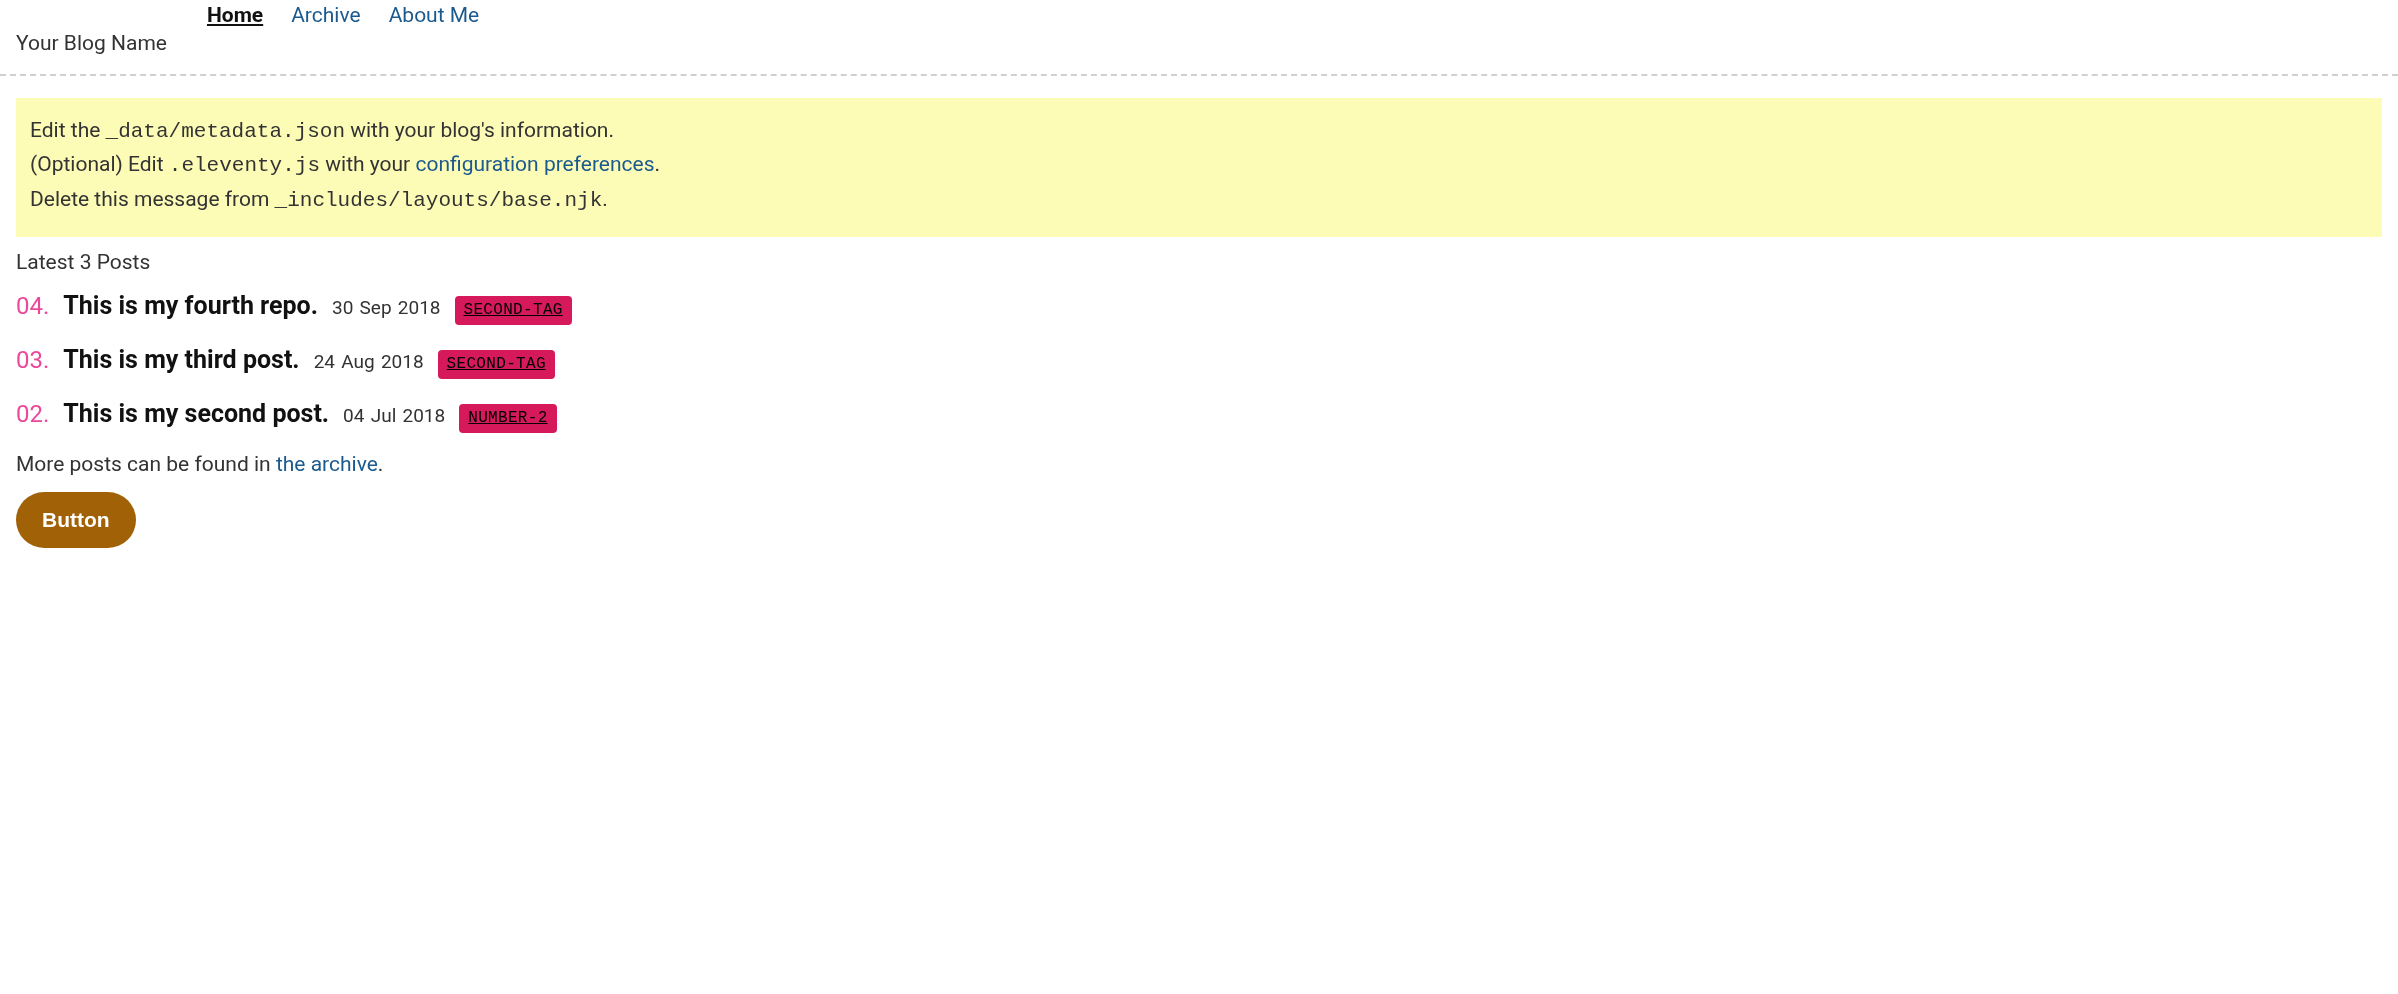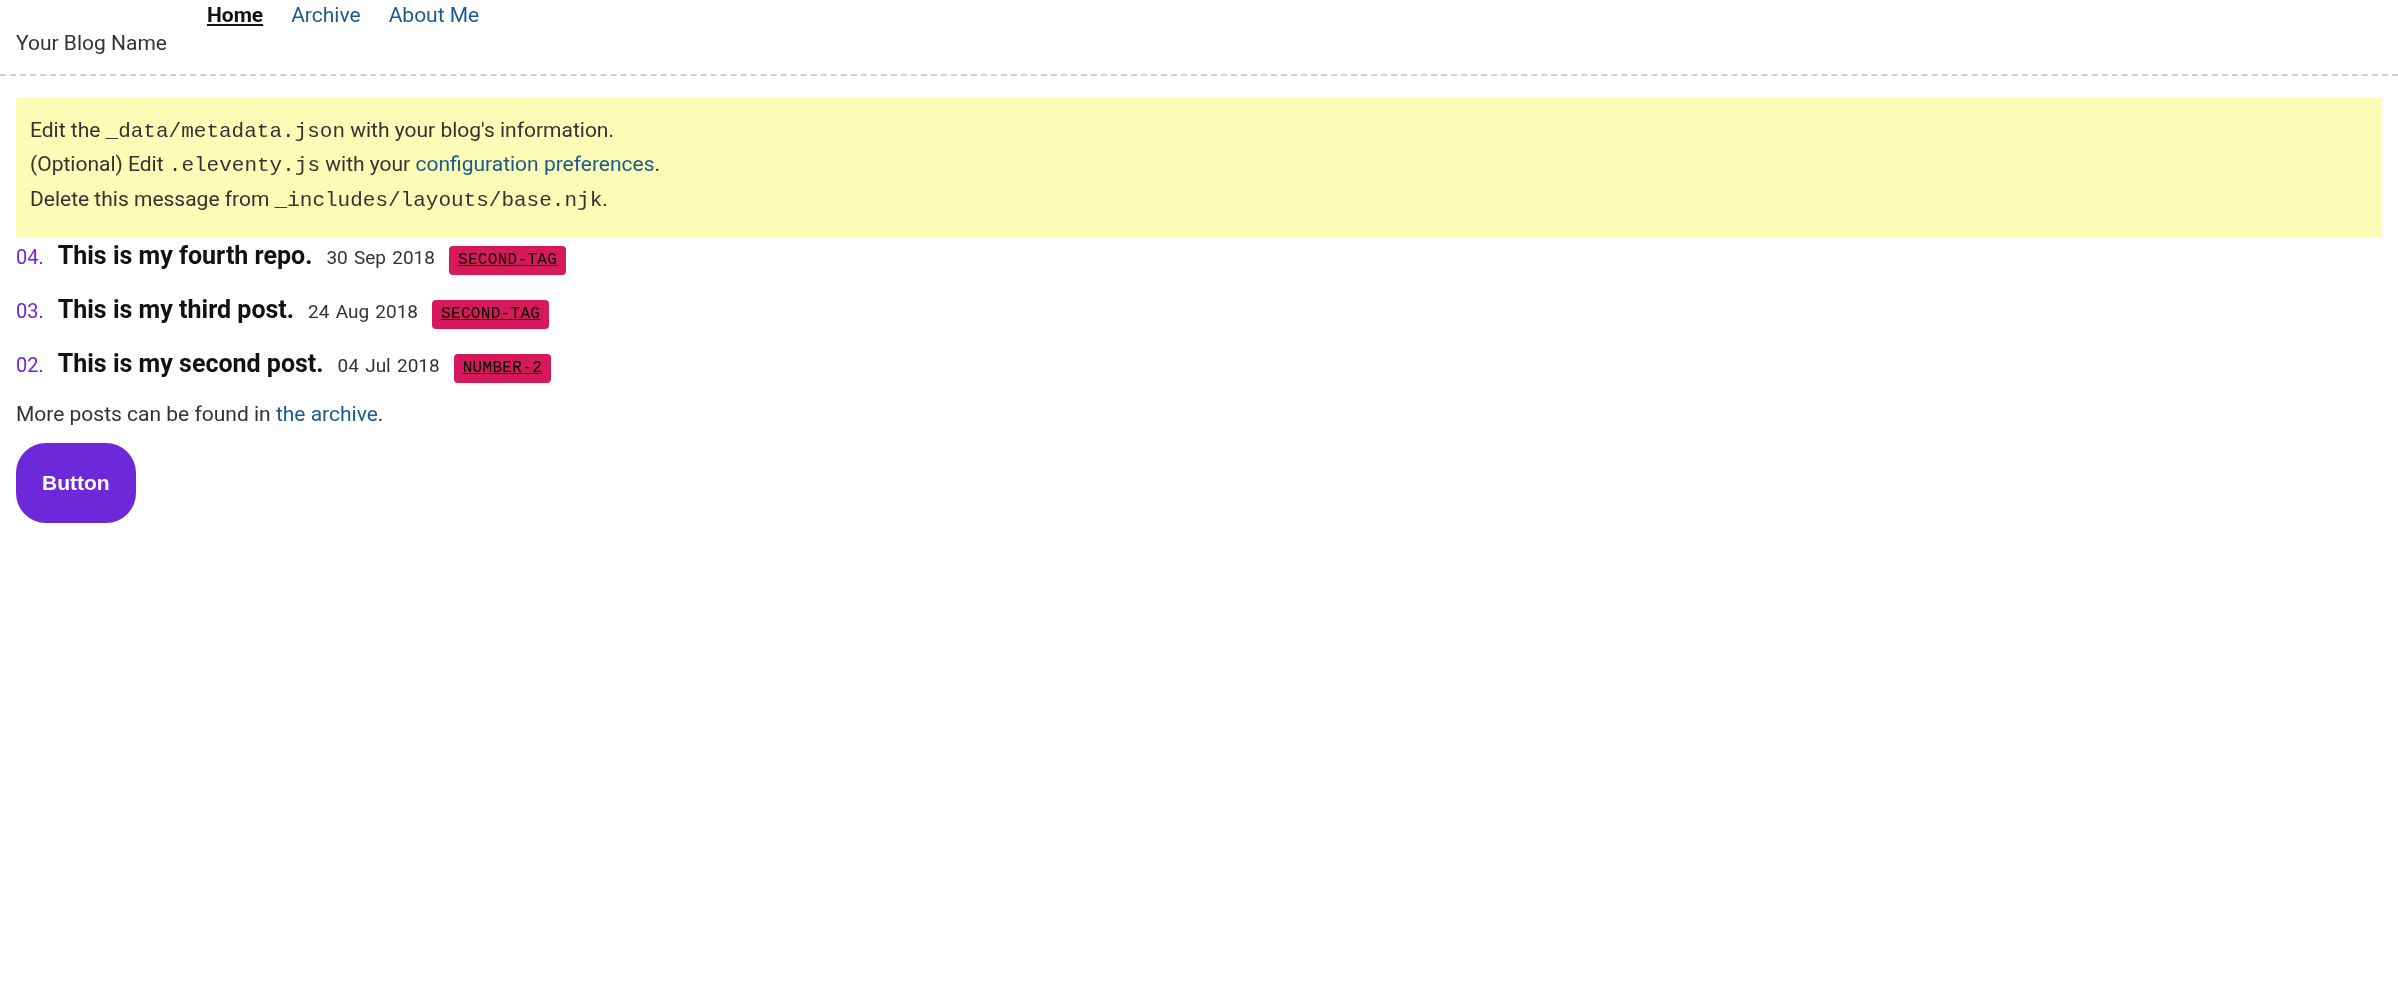--- a/index.html
+++ b/index.html
@@ -95,22 +95,22 @@
       margin: 0;
     }
     ol.posts li {
       display: flex;
       align-items: baseline;
       gap: 14px;
       margin-bottom: 16px;
       flex-wrap: wrap;
     }
     .post-num {
-      font-size: 20px;
-      color: #6d28d9;
+      font-size: 24px;
+      color: #ec4899;
     }
     .post-title {
       font-size: 25px;
       font-weight: 700;
       color: #111;
       text-decoration: none;
     }
     .post-date {
       font-size: 19px;
       color: #333;
@@ -131,25 +131,25 @@
       font-size: 21px;
       color: #333;
       margin-top: 6px;
     }
     .more-posts a {
       color: #1b5a8f;
       text-decoration: none;
     }
     .btn {
       display: inline-block;
-      background: #6d28d9;
+      background: #a16207;
       color: #fff;
       font-size: 21px;
       font-weight: 600;
-      padding: 28px 26px;
+      padding: 16px 26px;
       border: none;
       border-radius: 30px;
       margin-top: 12px;
       cursor: pointer;
     }
   </style>
 </head>
 <body>
 
 <header>
@@ -172,20 +172,21 @@
       </li>
       <li>
         <span>(Optional) Edit </span><code class="mono">.eleventy.js</code><span> with your </span><a href="#">configuration preferences</a><span>.</span>
       </li>
       <li>
         <span>Delete this message from </span><code class="mono">_includes/layouts/base.njk</code><span>.</span>
       </li>
     </ol>
   </div>
 
+  <div class="section-heading">Latest 3 Posts</div>
 
   <ol class="posts">
     <li>
       <span class="post-num">04.</span>
       <a href="#" class="post-title">This is my fourth repo.</a>
       <span class="post-date">30 Sep 2018</span>
       <a href="#" class="tag">SECOND-TAG</a>
     </li>
     <li>
       <span class="post-num">03.</span>

